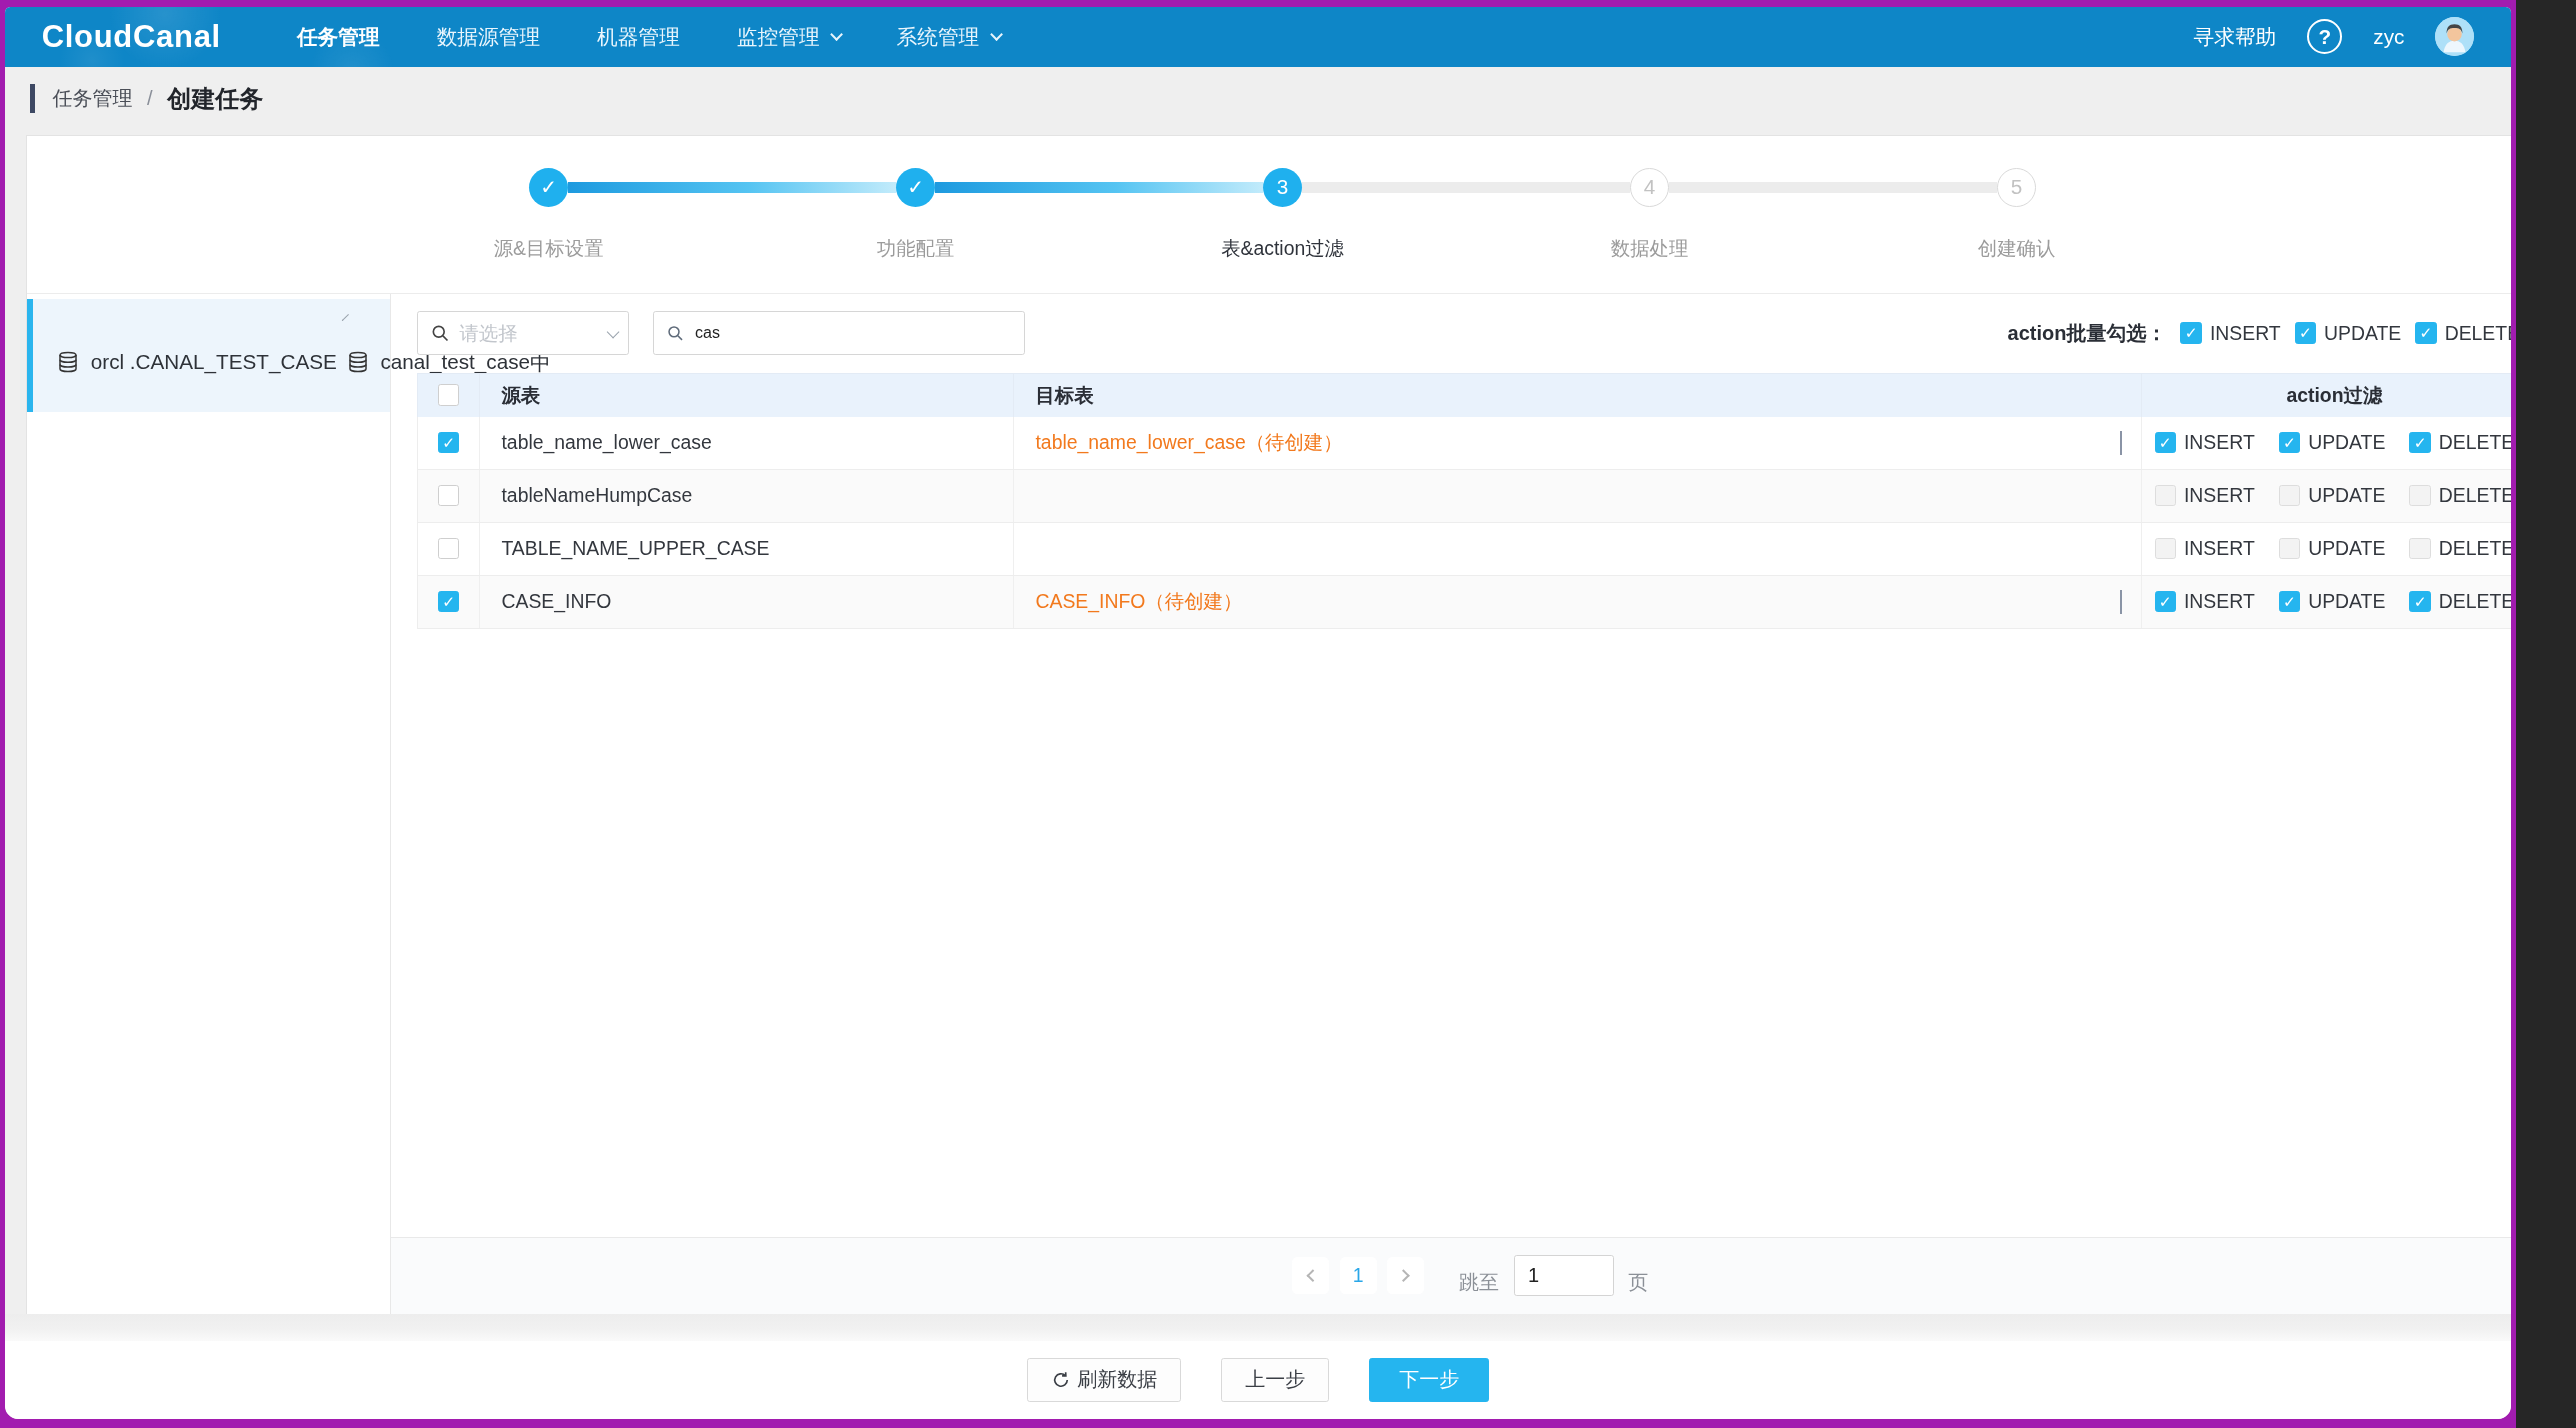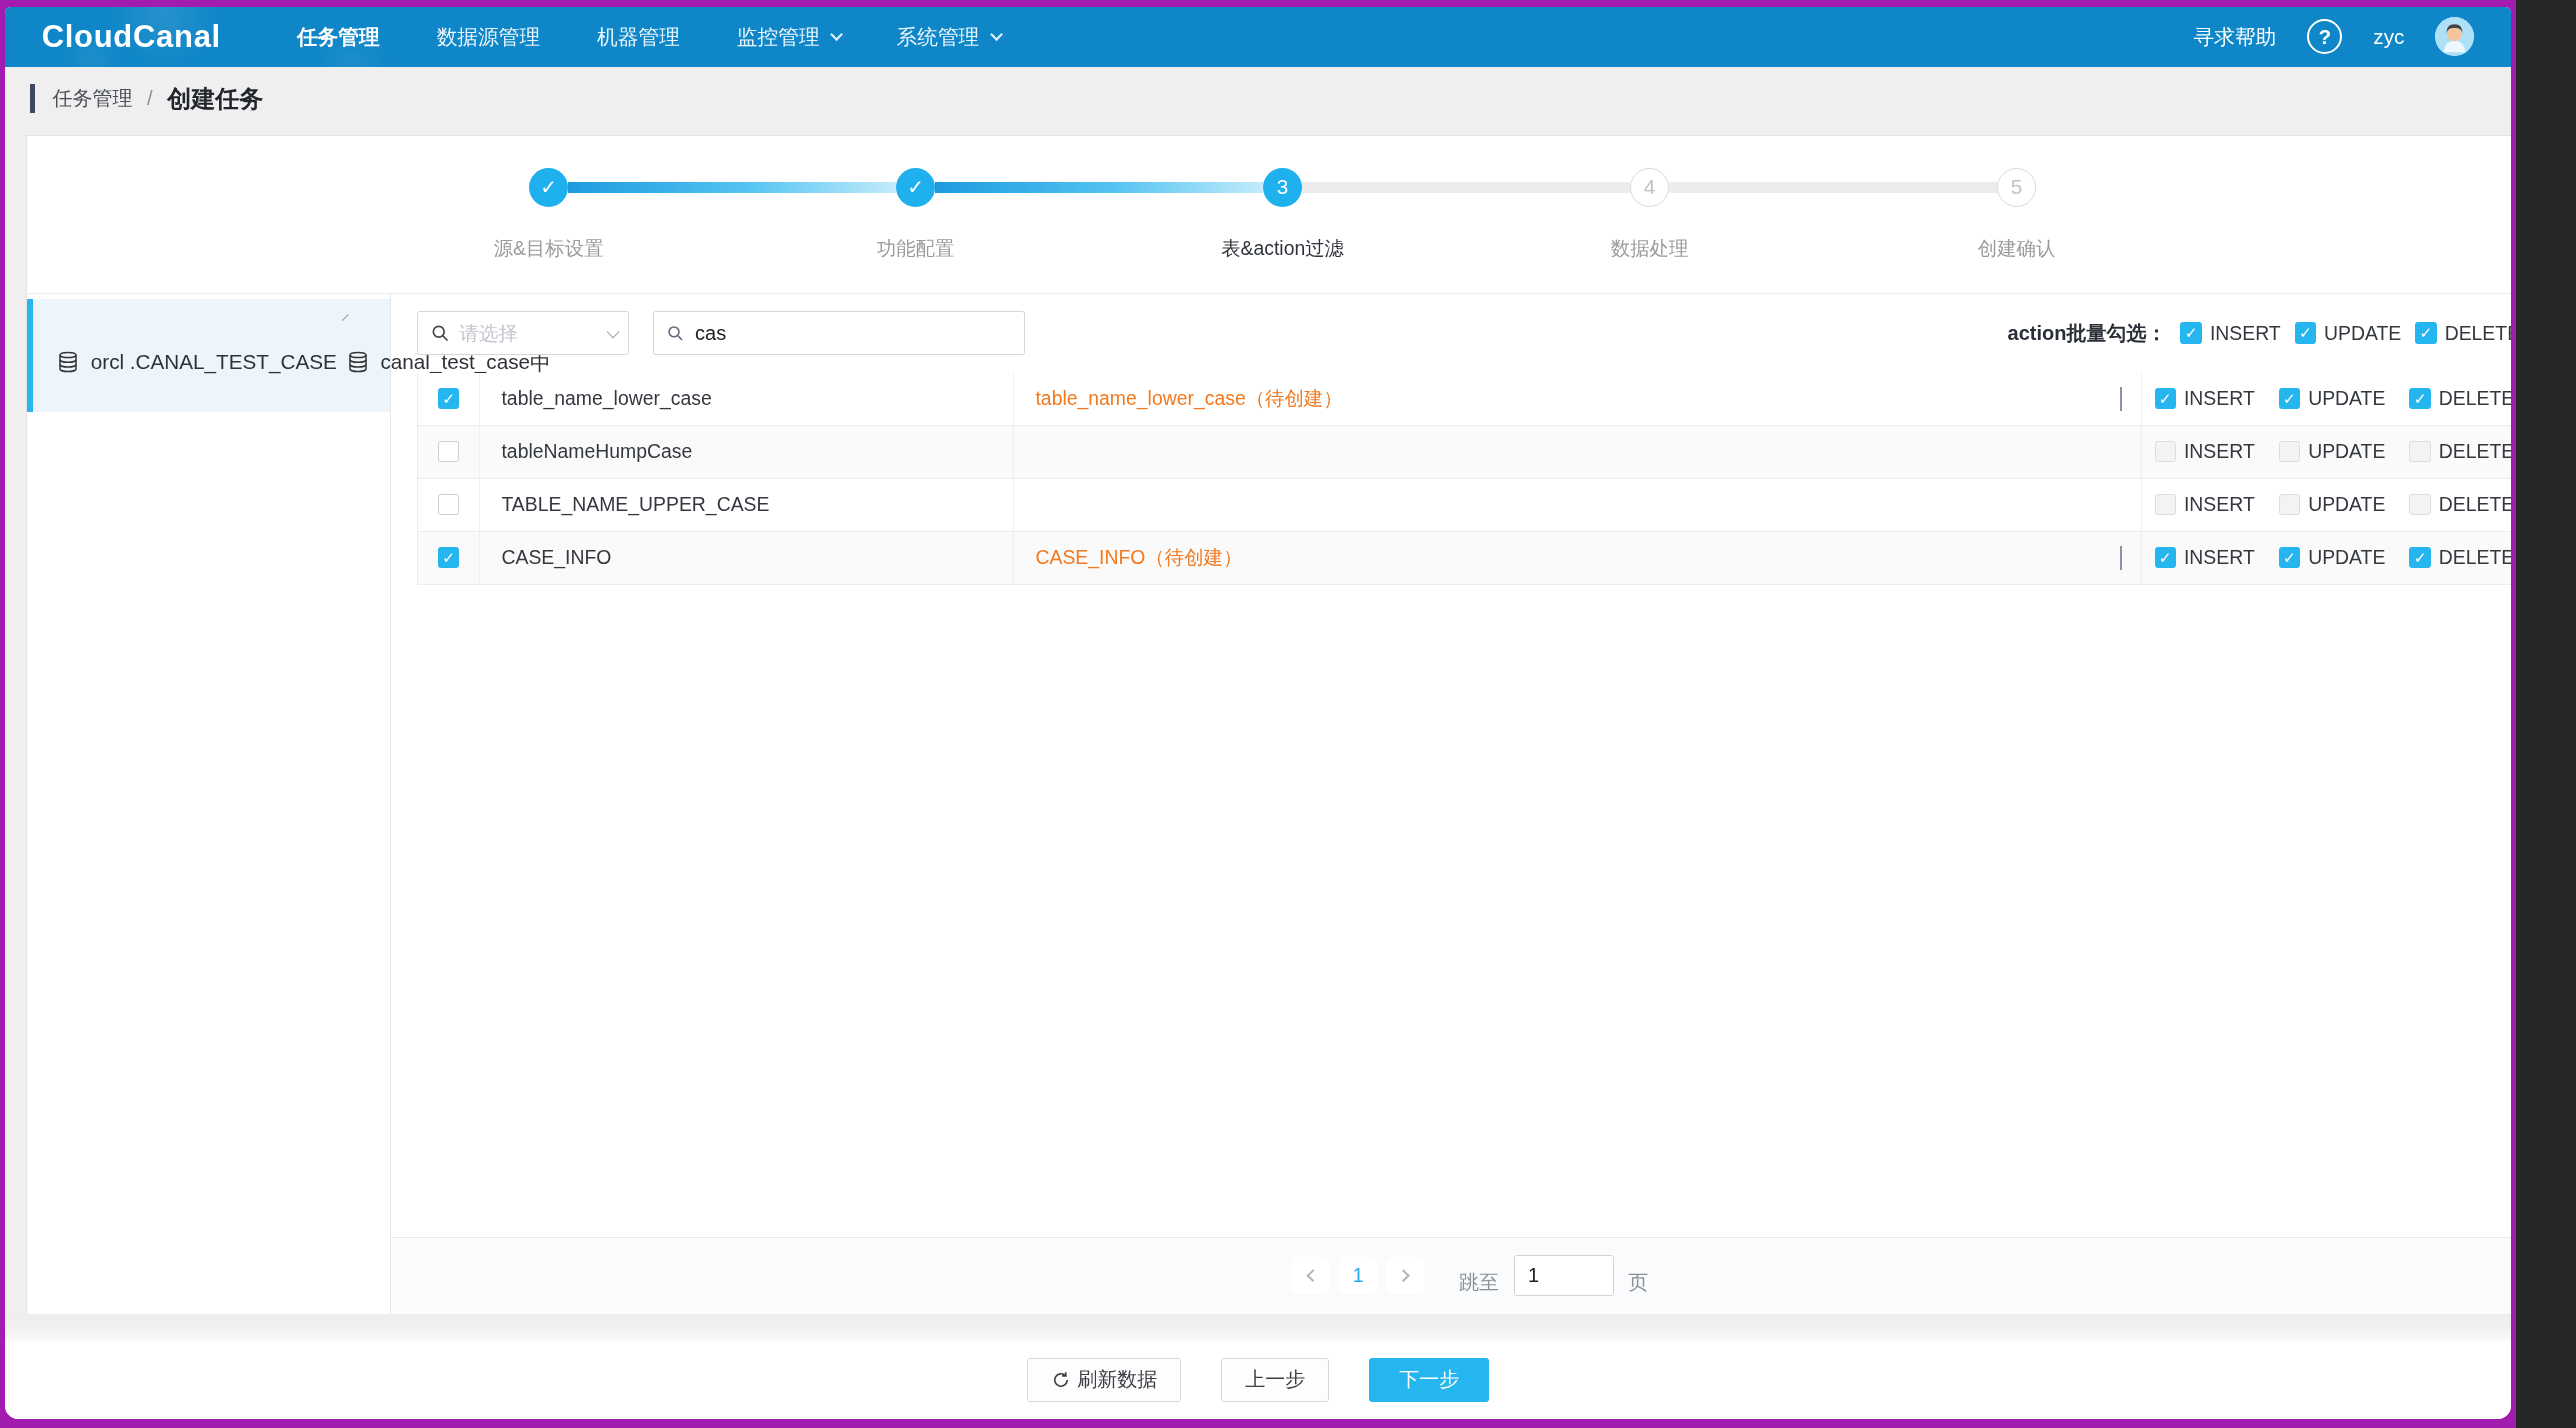--- a/index.html
+++ b/index.html
@@ -70,21 +70,21 @@
 
   
   .filterbar { height:79px; display:flex; align-items:center; padding:0 29px 0 26px; }
   .select-box { width:212px; height:44px; border:1px solid #d6d6d6; border-radius:2.7px; background:#fff;
                 display:flex; align-items:center; padding:0 12px; gap:9.3px; cursor:pointer; }
   .select-box .ph { font-size:19.4px; color:#c2c6cc; flex:1; }
   .chev-sm { width:9.3px; height:9.3px; border-right:1.7px solid #9aa3ad; border-bottom:1.7px solid #9aa3ad;
              transform:rotate(45deg) translateY(-2px); }
   .search-box { width:372px; height:44px; border:1px solid #d6d6d6; border-radius:2.7px; background:#fff;
                 display:flex; align-items:center; padding:0 12px; gap:10.7px; margin-left:24px; }
-  .search-box input { border:none; outline:none; font-size:20px; color:#222; width:100%; background:transparent;
+  .search-box input { border:none; outline:none; font-size:16px; color:#222; width:100%; background:transparent;
                       font-family:"Liberation Sans","DejaVu Sans",sans-serif; }
   .batch { margin-left:auto; display:flex; align-items:center; gap:14px; }
   .batch-label { font-size:20px; font-weight:bold; color:#2a2e36; }
   .cb-item { display:flex; align-items:center; gap:8px; cursor:pointer; }
   .cb { width:21.4px; height:21.4px; border-radius:2.7px; border:1.3px solid #cfcfcf; background:#fff;
         display:flex; align-items:center; justify-content:center; flex:none; }
   .cb.on { background:#25b5ef; border-color:#25b5ef; }
   .cb.on::after { content:"✓"; color:#fff; font-size:15.3px; font-weight:bold; }
   .cb.off.dis { background:#f3f3f3; border-color:#ddd; }
   .cb-label { font-size:19.4px; color:#33373e; }
@@ -278,20 +278,30 @@
               <span class="cb-label">UPDATE</span>
             </span>
             <span class="cb-item">
               <span class="cb on"></span>
               <span class="cb-label">DELETE</span>
             </span>
           </div>
         </div>
 
         <div class="tbl">
+          <div class="t-header">
+            <div class="c-sel">
+              <span class="cb off"></span>
+            </div>
+            <div class="c-src hdr-label">源表</div>
+            <div class="c-tgt hdr-label">目标表</div>
+            <div class="c-act hdr">
+              <span class="hdr-label">action过滤</span>
+            </div>
+          </div>
 
           <div class="t-row">
             <div class="c-sel">
                   <span class="cb on"></span>
                 </div>
             <div class="c-src">table_name_lower_case</div>
             <div class="c-tgt">
               <span class="pending-create">table_name_lower_case（待创建）</span>
               <span class="expand"><span class="exp-chev"></span></span>
             </div>

